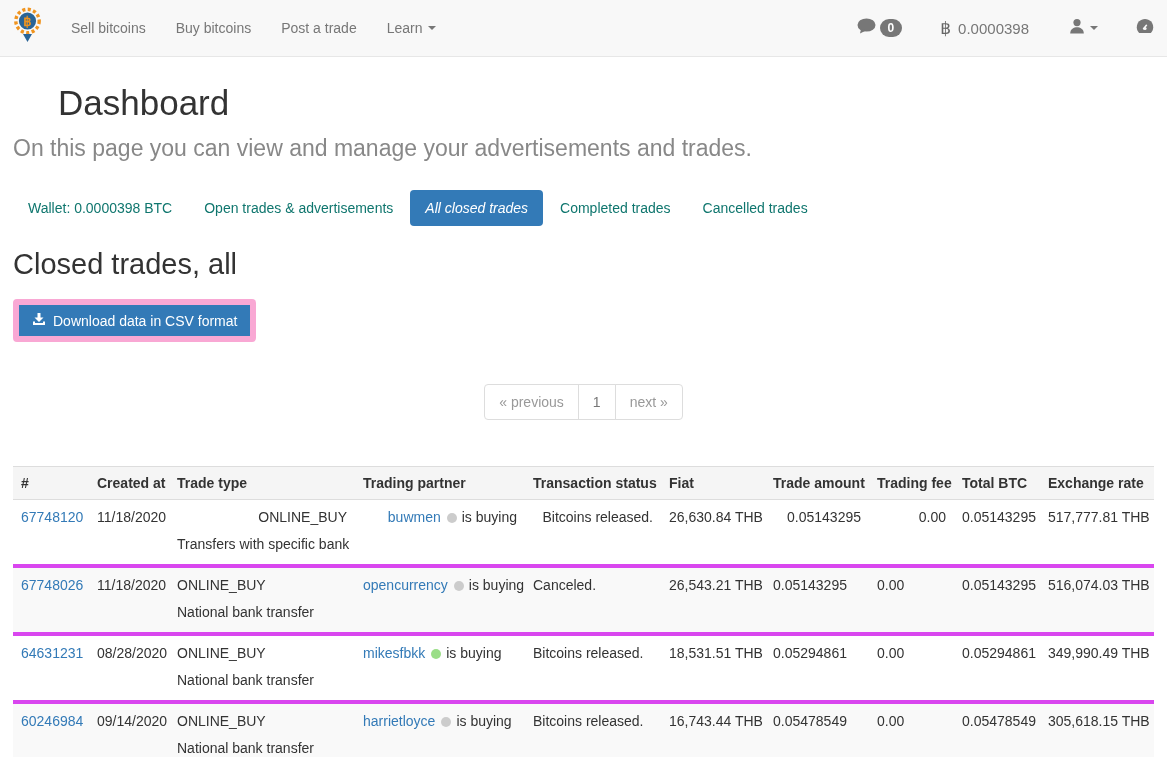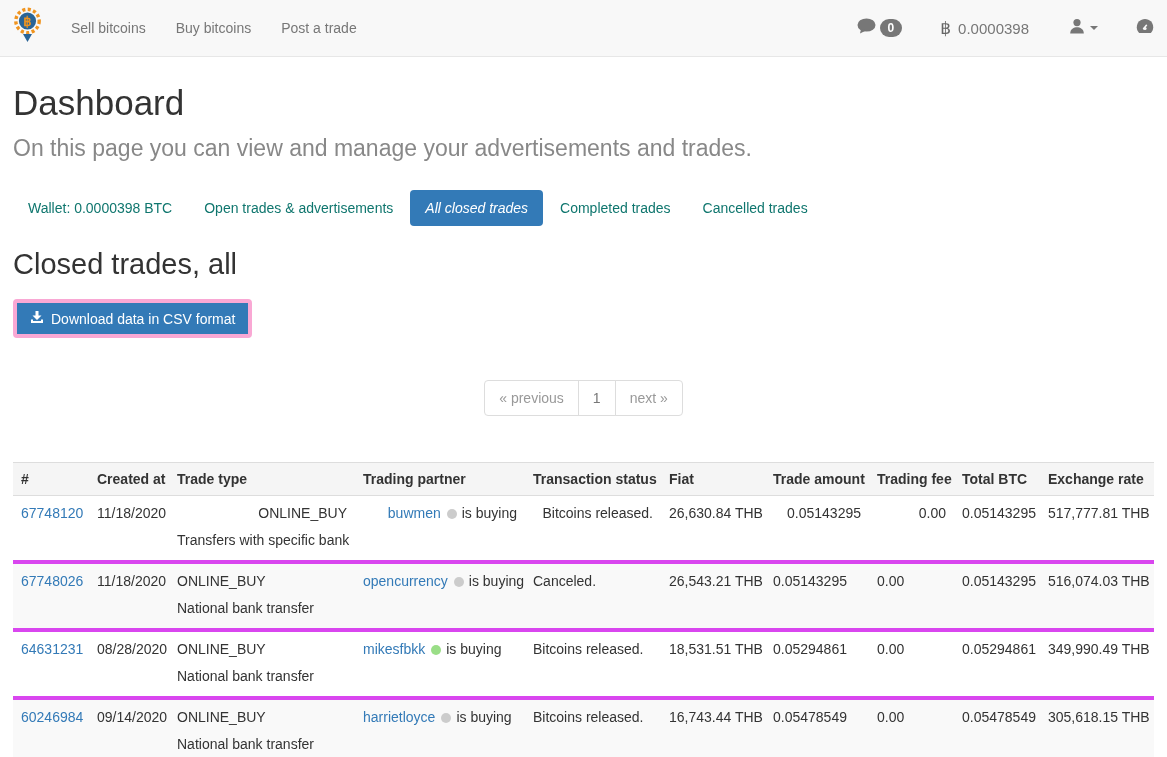--- a/index.html
+++ b/index.html
@@ -28,36 +28,36 @@
     background: #777; color: #fff; font-size: 12px; font-weight: bold;
     border-radius: 10px; padding: 2px 8px; margin-left: 4px;
   }
   .wallet-top { display: flex; align-items: center; color: #777; font-size: 15px; margin-left: 38px; cursor: pointer; }
   .wallet-top .baht { font-size: 17px; margin-right: 7px; color: #666; }
   .user-group { display: flex; align-items: center; margin-left: 40px; cursor: pointer; }
   .dash-icon-wrap { margin-left: 38px; cursor: pointer; display: flex; align-items: center; }
 
   
   .container { padding: 0 13px; }
-  h1.page-title { font-size: 35px; font-weight: 400; color: #333; margin-top: 26px; margin-bottom: 12px; }
+  h1.page-title { font-size: 35px; font-weight: 400; color: #333; margin-top: 26px; margin-bottom: 12px; margin-left: 45px; }
   .page-subtitle { font-size: 23px; color: #888; margin-bottom: 28px; }
 
   
   .nav-pills { display: flex; list-style: none; margin-bottom: 22px; }
   .pill {
     color: #0f766e; font-size: 14px; padding: 10px 15px; border-radius: 4px;
     text-decoration: none; cursor: pointer; margin-right: 2px; white-space: nowrap;
   }
   .pill.active { background: #337ab7; color: #fff; font-style: italic; }
 
   h2.section-title { font-size: 29px; font-weight: 400; color: #333; margin-bottom: 18px; }
 
   .btn-primary {
     display: inline-flex; align-items: center; gap: 7px;
-    background: #337ab7; border: 4px solid #f9a8d4; color: #fff;
+    background: #337ab7; border: 6px solid #f9a8d4; color: #fff;
     font-size: 14px; font-family: "Liberation Sans", sans-serif;
     padding: 7px 13px; border-radius: 4px; cursor: pointer;
   }
 
   
   .pagination-wrap { text-align: center; margin-top: 42px; margin-bottom: 46px; }
   .pagination { display: inline-flex; list-style: none; }
   .page-item {
     border: 1px solid #ddd; background: #fff; padding: 9px 14px; font-size: 14px;
     margin-left: -1px; cursor: pointer;
@@ -100,20 +100,24 @@
         <circle cx="14.5" cy="14" r="8.6" fill="#2a6496"></circle>
         <text x="14.5" y="18.6" font-size="13" font-weight="bold" fill="#f0941f" text-anchor="middle" font-family="Liberation Sans, sans-serif">฿</text>
         <path d="M10 27 L19 27 L14.5 35 Z" fill="#2a6496"></path>
       </svg>
     </span>
   </div>
   <div class="nav-links">
     <a class="nav-link">Sell bitcoins</a>
     <a class="nav-link">Buy bitcoins</a>
     <a class="nav-link">Post a trade</a>
+    <a class="nav-link">
+        <span>Learn</span>
+        <span class="caret-down"></span>
+      </a>
   </div>
   <div class="nav-right">
     <div class="chat-group">
       <span>
         <svg width="19" height="16" viewBox="0 0 19 16">
           <ellipse cx="9.5" cy="7" rx="9" ry="6.6" fill="#777"></ellipse>
           <path d="M4 11 L3 15.5 L9 12.5 Z" fill="#777"></path>
         </svg>
       </span>
       <span class="badge-pill">0</span>

